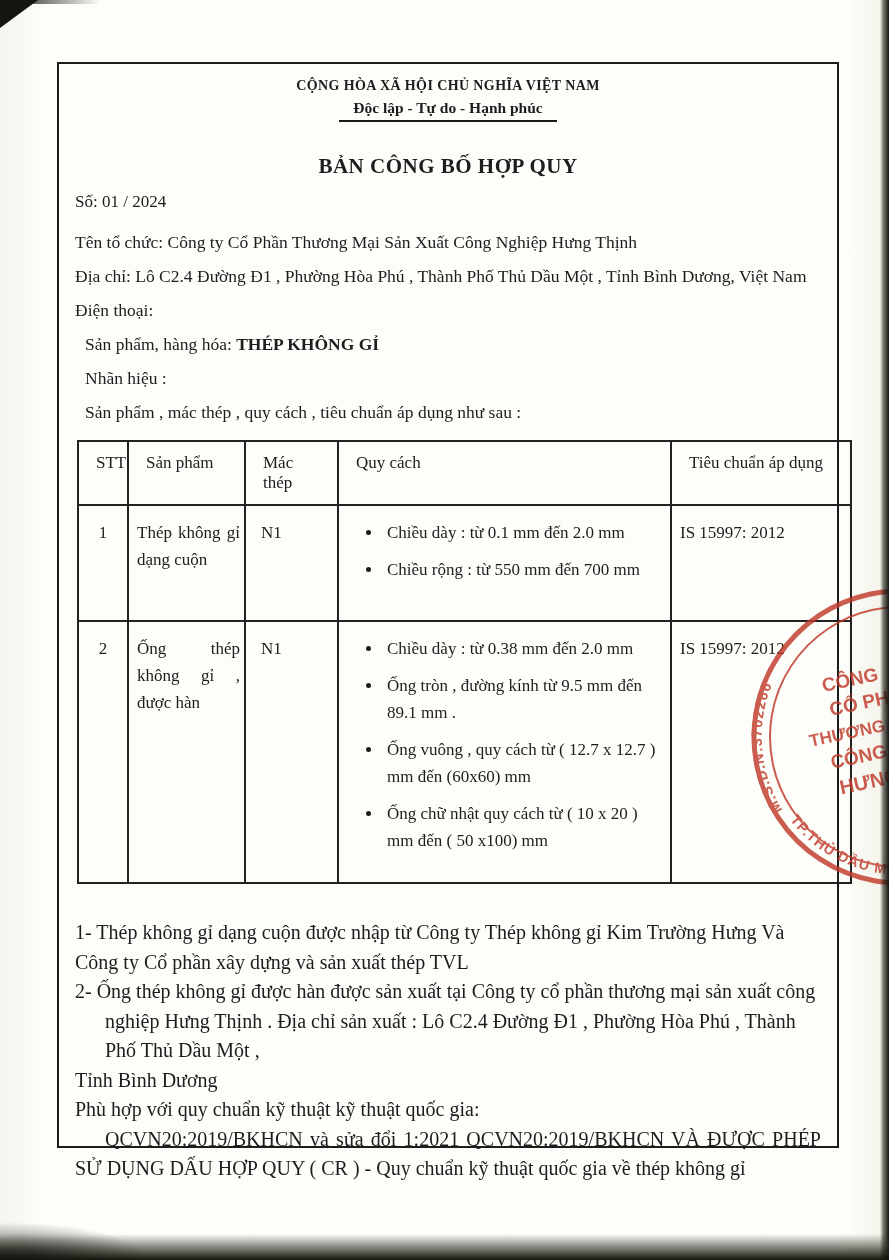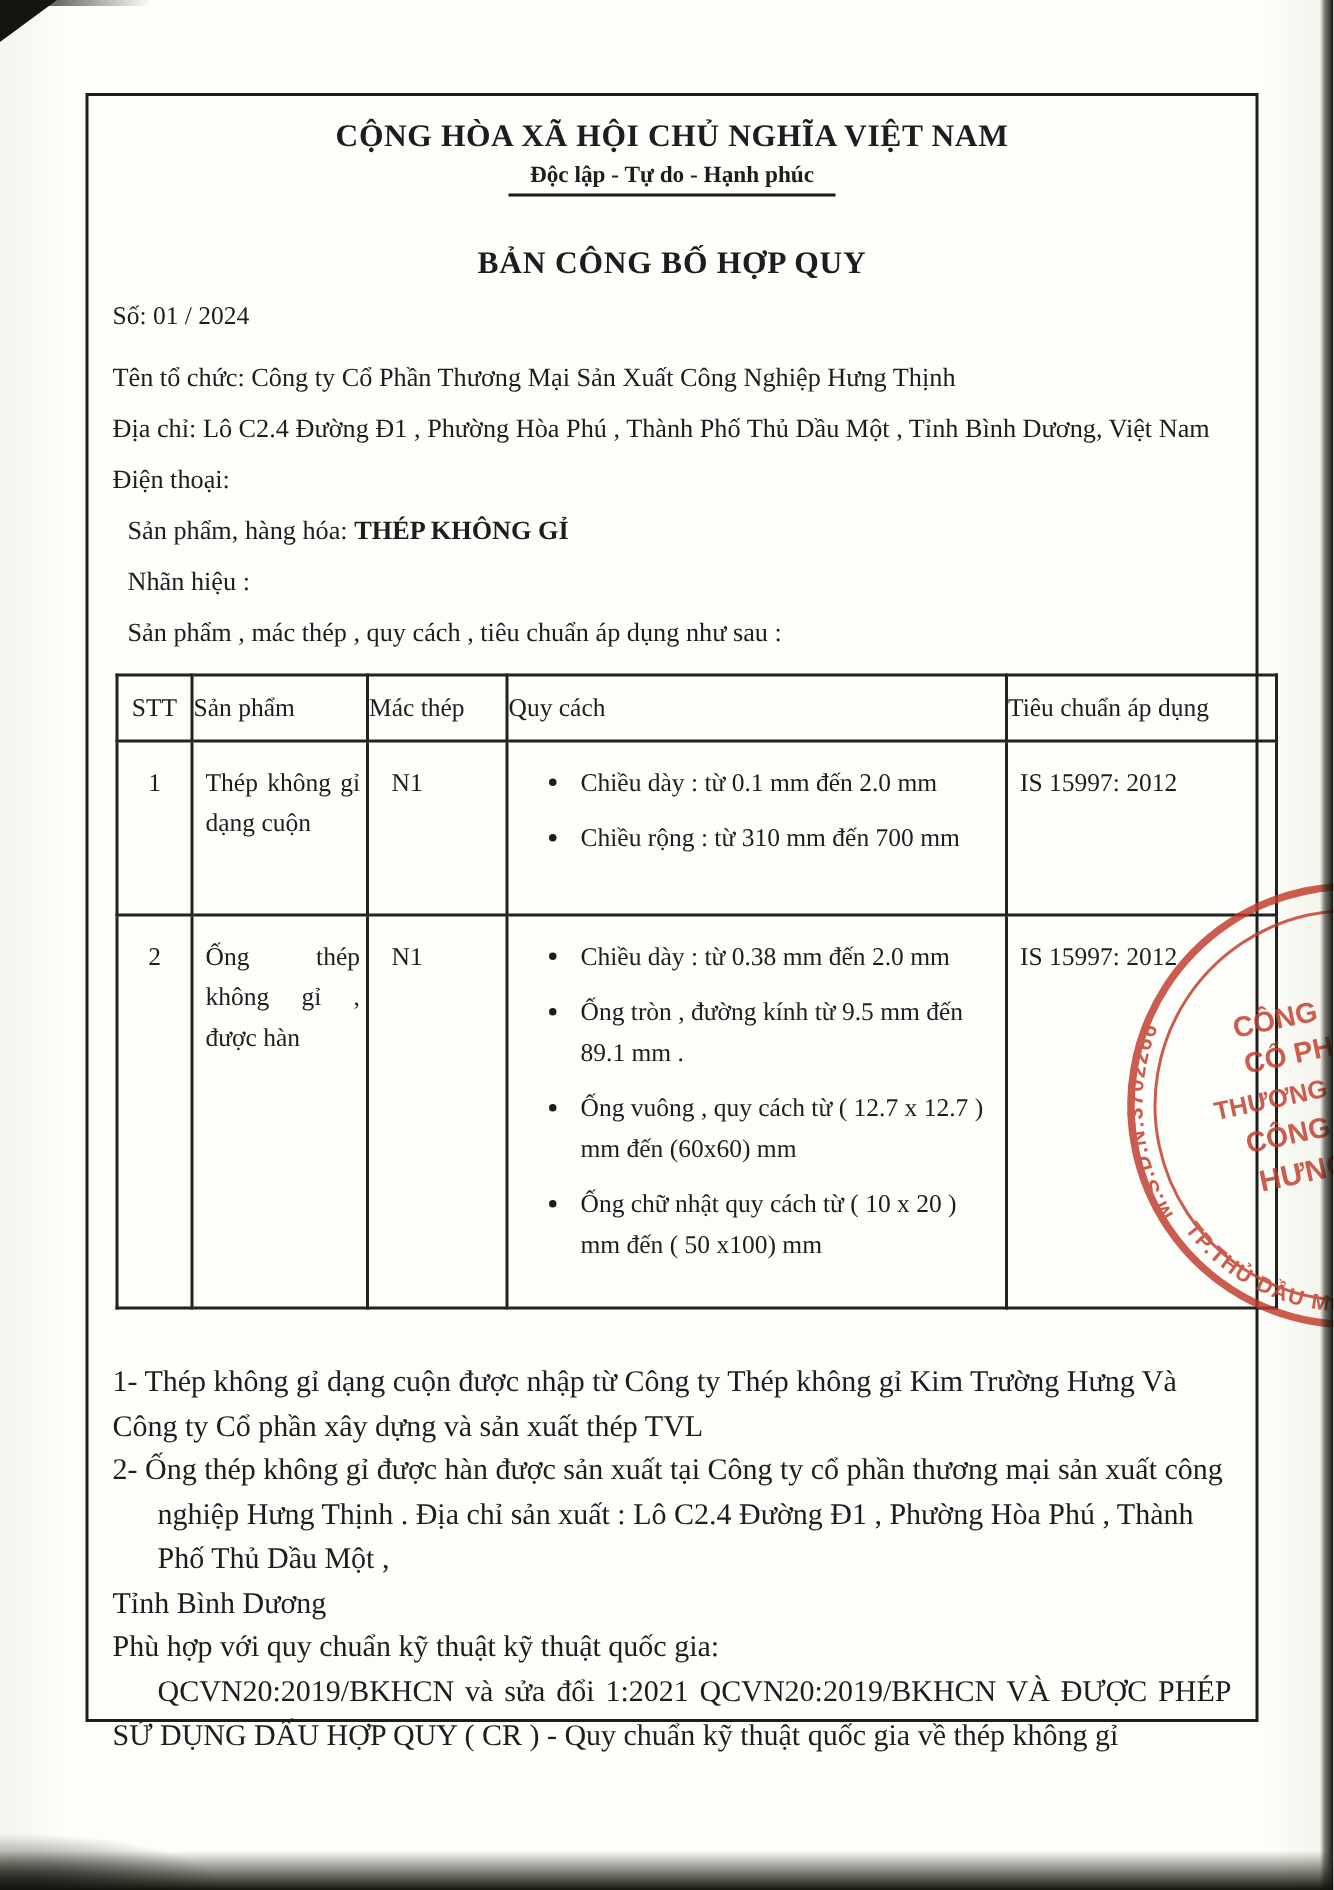--- a/index.html
+++ b/index.html
@@ -9,39 +9,39 @@
     overflow:hidden;
     font-family:"Liberation Serif","DejaVu Serif",serif;
     color:#1d1d1f;
   }
   
   .frame {
     position:absolute; left:57px; top:62px; width:782px; height:1086px;
     border:2px solid #1c1c1c; box-sizing:border-box;
     padding:12px 16px 0 16px;
   }
-  .nat-title { text-align:center; font-weight:bold; font-size:21px; letter-spacing:.4px; margin-top:2px; }
+  .nat-title { text-align:center; font-weight:bold; font-size:14px; letter-spacing:.4px; margin-top:2px; }
   .motto-wrap { text-align:center; margin-top:5px; }
   .motto {
     display:inline-block; font-weight:bold; font-size:15.5px;
     padding:0 14px 3px 14px; border-bottom:2px solid #1a1a1a;
   }
   .doc-title { text-align:center; font-weight:bold; font-size:21px; letter-spacing:.5px; margin-top:32px; }
   .doc-number { font-size:17px; margin-top:13px; }
   p.info { margin:5px 0; font-size:17.5px; line-height:29px; }
   p.org { margin-top:16px; }
   p.product, p.brand, p.intro { padding-left:10px; }
   p.product b { font-weight:bold; }
   
   table.tbl {
     border-collapse:collapse; table-layout:fixed; width:773px;
     margin:13px auto 0 2px; font-size:17px;
   }
   .tbl th, .tbl td { border:2px solid #222; vertical-align:top; }
-  .tbl th { font-weight:normal; text-align:left; padding:11px 0; font-size:17px; }
+  .tbl th { font-weight:normal; text-align:left; padding:11px 17px; font-size:17px; }
   .tbl th.c-stt, .tbl td.c-stt { text-align:center; }
   .tbl td { padding:13px 8px 9px 8px; line-height:27px; }
   .tbl td.c-sp { text-align:justify; padding-right:4px; }
   .tbl td.c-mt { padding-left:15px; }
   .tbl td.c-tc { }
   .tbl ul { list-style:disc; margin:0; padding-left:36px; }
   .tbl li { padding-left:4px; margin-bottom:10px; line-height:27px; }
   .tbl tr.r1 td { height:92px; }
   .tbl tr.r2 td { height:238px; }
   
@@ -115,21 +115,21 @@
         </tr>
       </thead>
       <tbody>
         <tr class="r1">
           <td class="c-stt">1</td>
           <td class="c-sp">Thép không gỉ dạng cuộn</td>
           <td class="c-mt">N1</td>
           <td class="c-qc">
             <ul>
               <li>Chiều dày : từ 0.1 mm đến 2.0 mm</li>
-              <li>Chiều rộng : từ 310 mm đến 700 mm</li>
+              <li>Chiều rộng : từ 550 mm đến 700 mm</li>
             </ul>
           </td>
           <td class="c-tc">IS 15997: 2012</td>
         </tr>
         <tr class="r2">
           <td class="c-stt">2</td>
           <td class="c-sp">Ống thép không gỉ , được hàn</td>
           <td class="c-mt">N1</td>
           <td class="c-qc">
             <ul>

